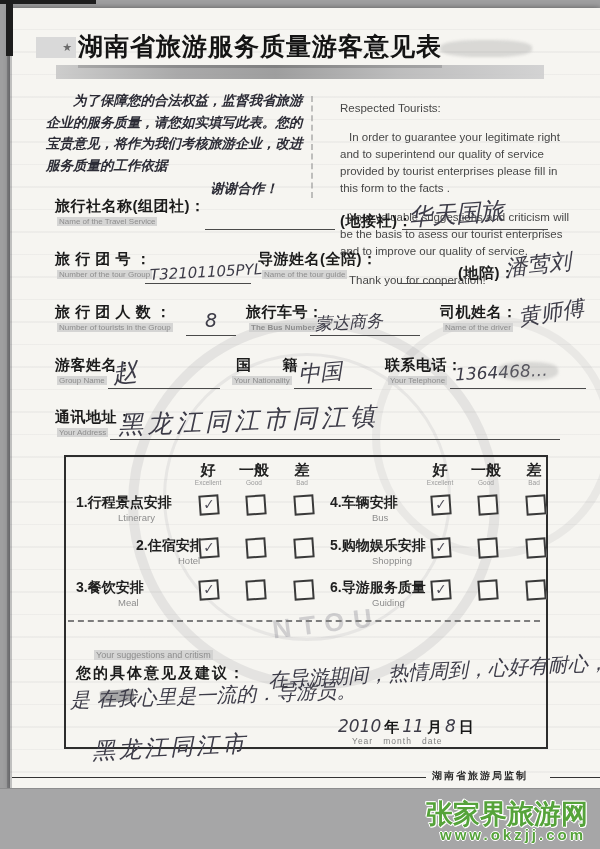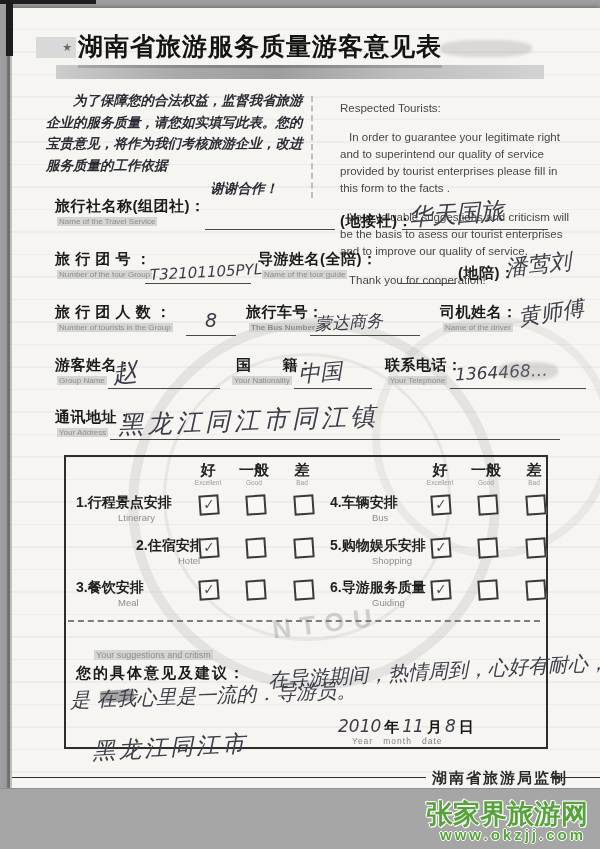--- a/index.html
+++ b/index.html
@@ -50,21 +50,21 @@
   .cbox{width:16px;height:16px;border:2px solid #3a3a3a;background:#f8f7f3;
     font-size:14px;line-height:15px;text-align:center;color:#4e4d58;transform:rotate(-4deg);}
   .dash-sep{border-top:2px dashed #7d7d7d;height:0;}
   
   .date-row{font-size:15px;font-weight:bold;color:#161616;white-space:nowrap;}
   .date-row .hv{font-family:"DejaVu Sans",sans-serif;font-style:italic;font-weight:normal;
     color:#3d3c48;font-size:17px;padding:0 3px;}
   .date-en{font-size:8.5px;color:#7f7f7f;letter-spacing:1px;white-space:nowrap;}
   
   .foot-line{border-top:1.5px solid #333;height:0;}
-  .foot-credit{font-size:15px;font-weight:bold;color:#2a2a2a;letter-spacing:2px;white-space:nowrap;font-family:Liberation Mono, monospace;}
+  .foot-credit{font-size:10px;font-weight:bold;color:#2a2a2a;letter-spacing:2px;white-space:nowrap;font-family:Liberation Mono, monospace;}
   
   .wm-circle{border-radius:50%;pointer-events:none;}
   .wm-letters{font-size:26px;font-weight:bold;color:rgba(125,125,138,.32);
     letter-spacing:9px;transform:rotate(-7deg);pointer-events:none;}
   .scribble{background:rgba(70,70,80,.45);filter:blur(.6px);border-radius:3px;transform:rotate(-4deg);}
   
   .site-name{font-family:"DejaVu Serif",serif;font-size:27px;font-weight:bold;color:#55a33a;
     text-shadow:1px 0 #fff,-1px 0 #fff,0 1px #fff,0 -1px #fff,1px 1px #fff,-1px -1px #fff;white-space:nowrap;}
   .site-url{font-size:15px;font-weight:bold;color:#55a33a;letter-spacing:3px;
     text-shadow:1px 0 #fff,-1px 0 #fff,0 1px #fff,0 -1px #fff;white-space:nowrap;}

